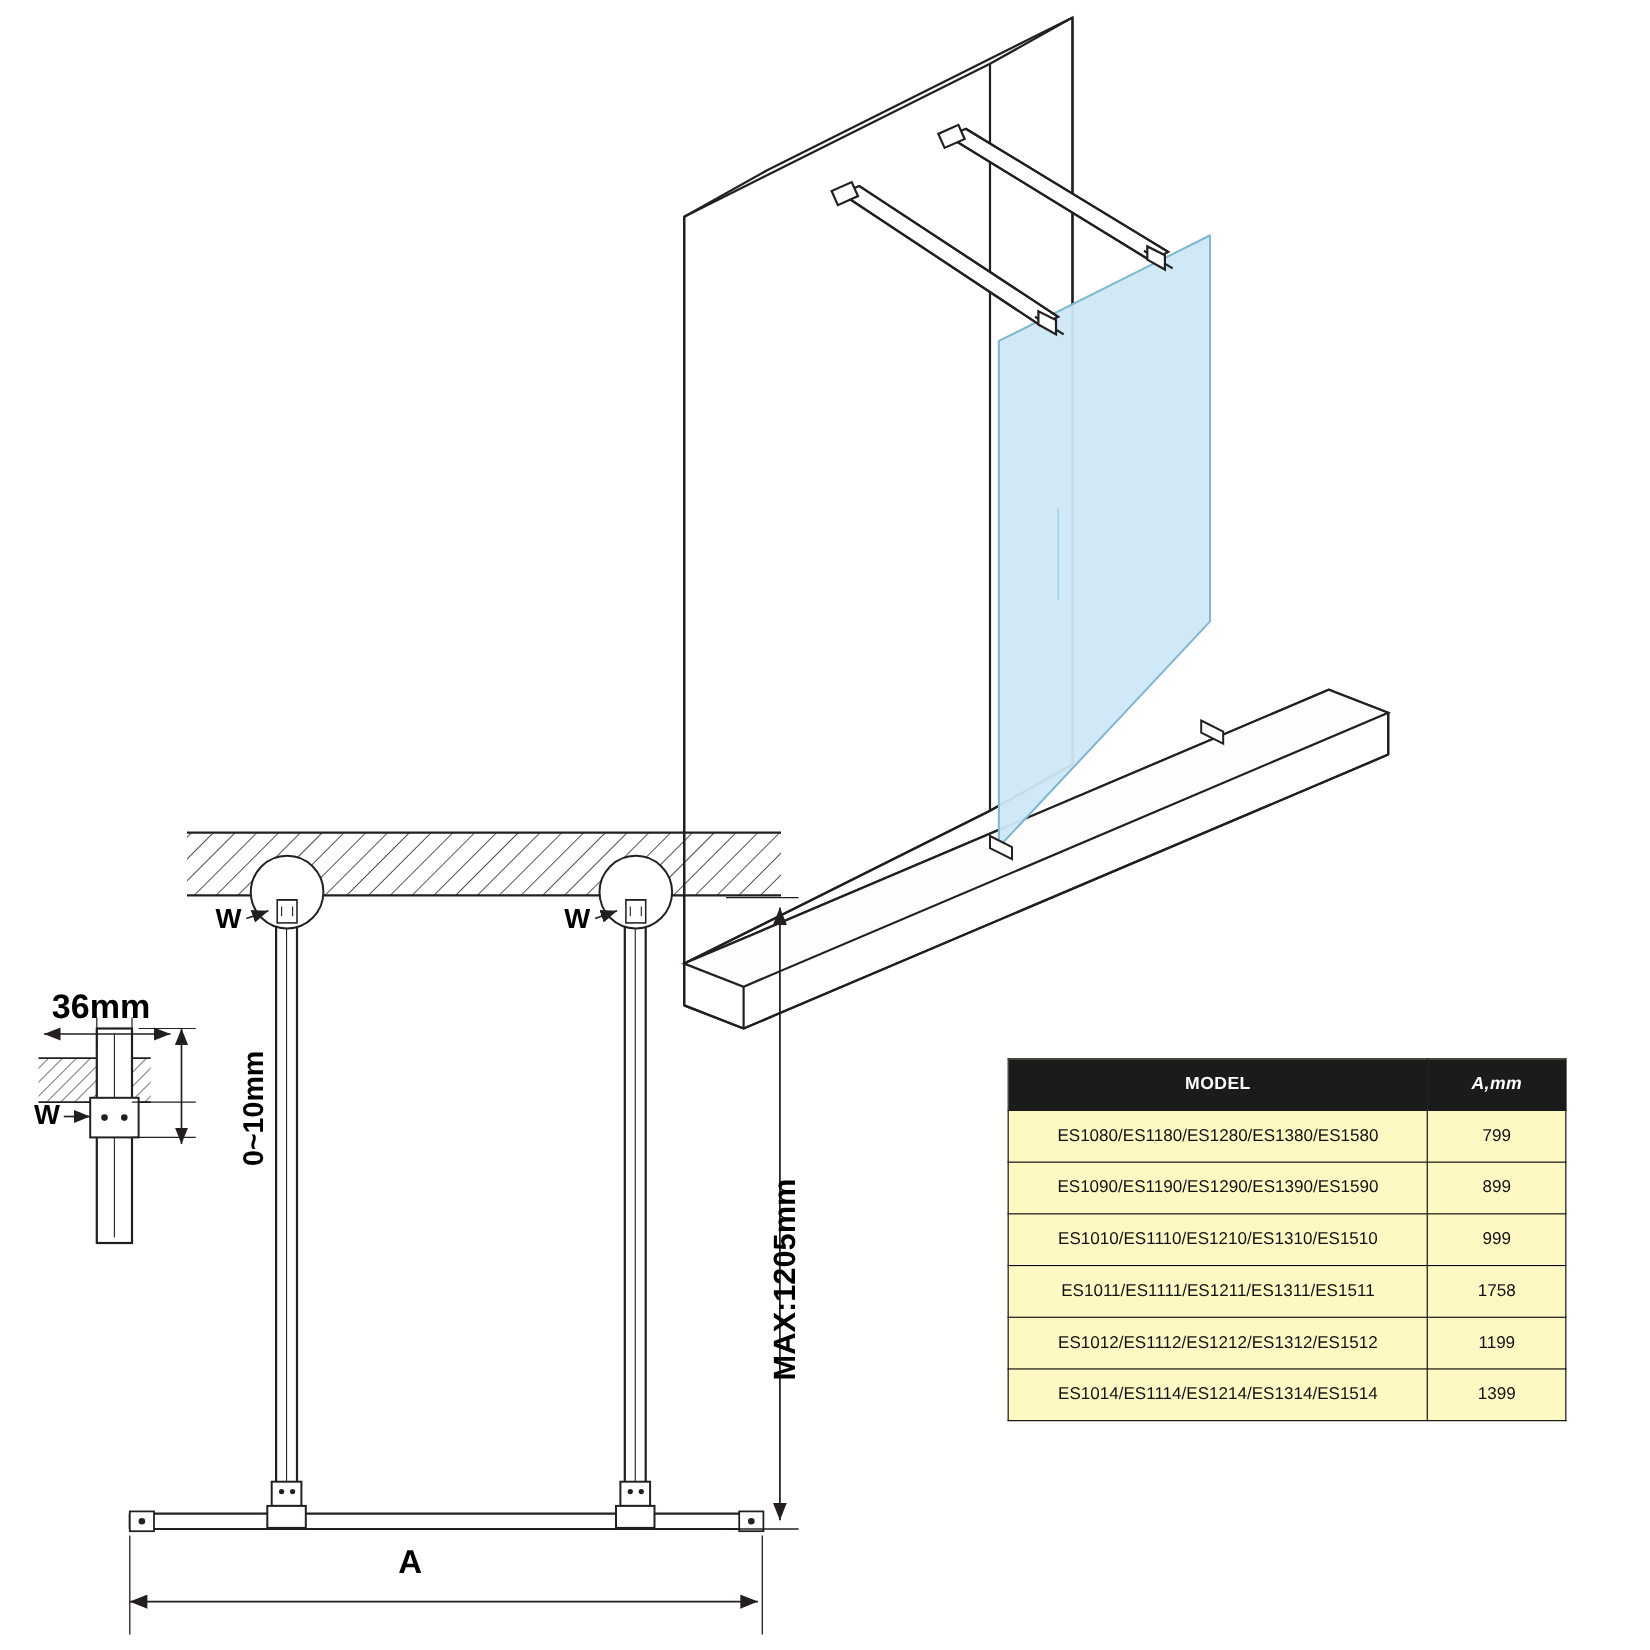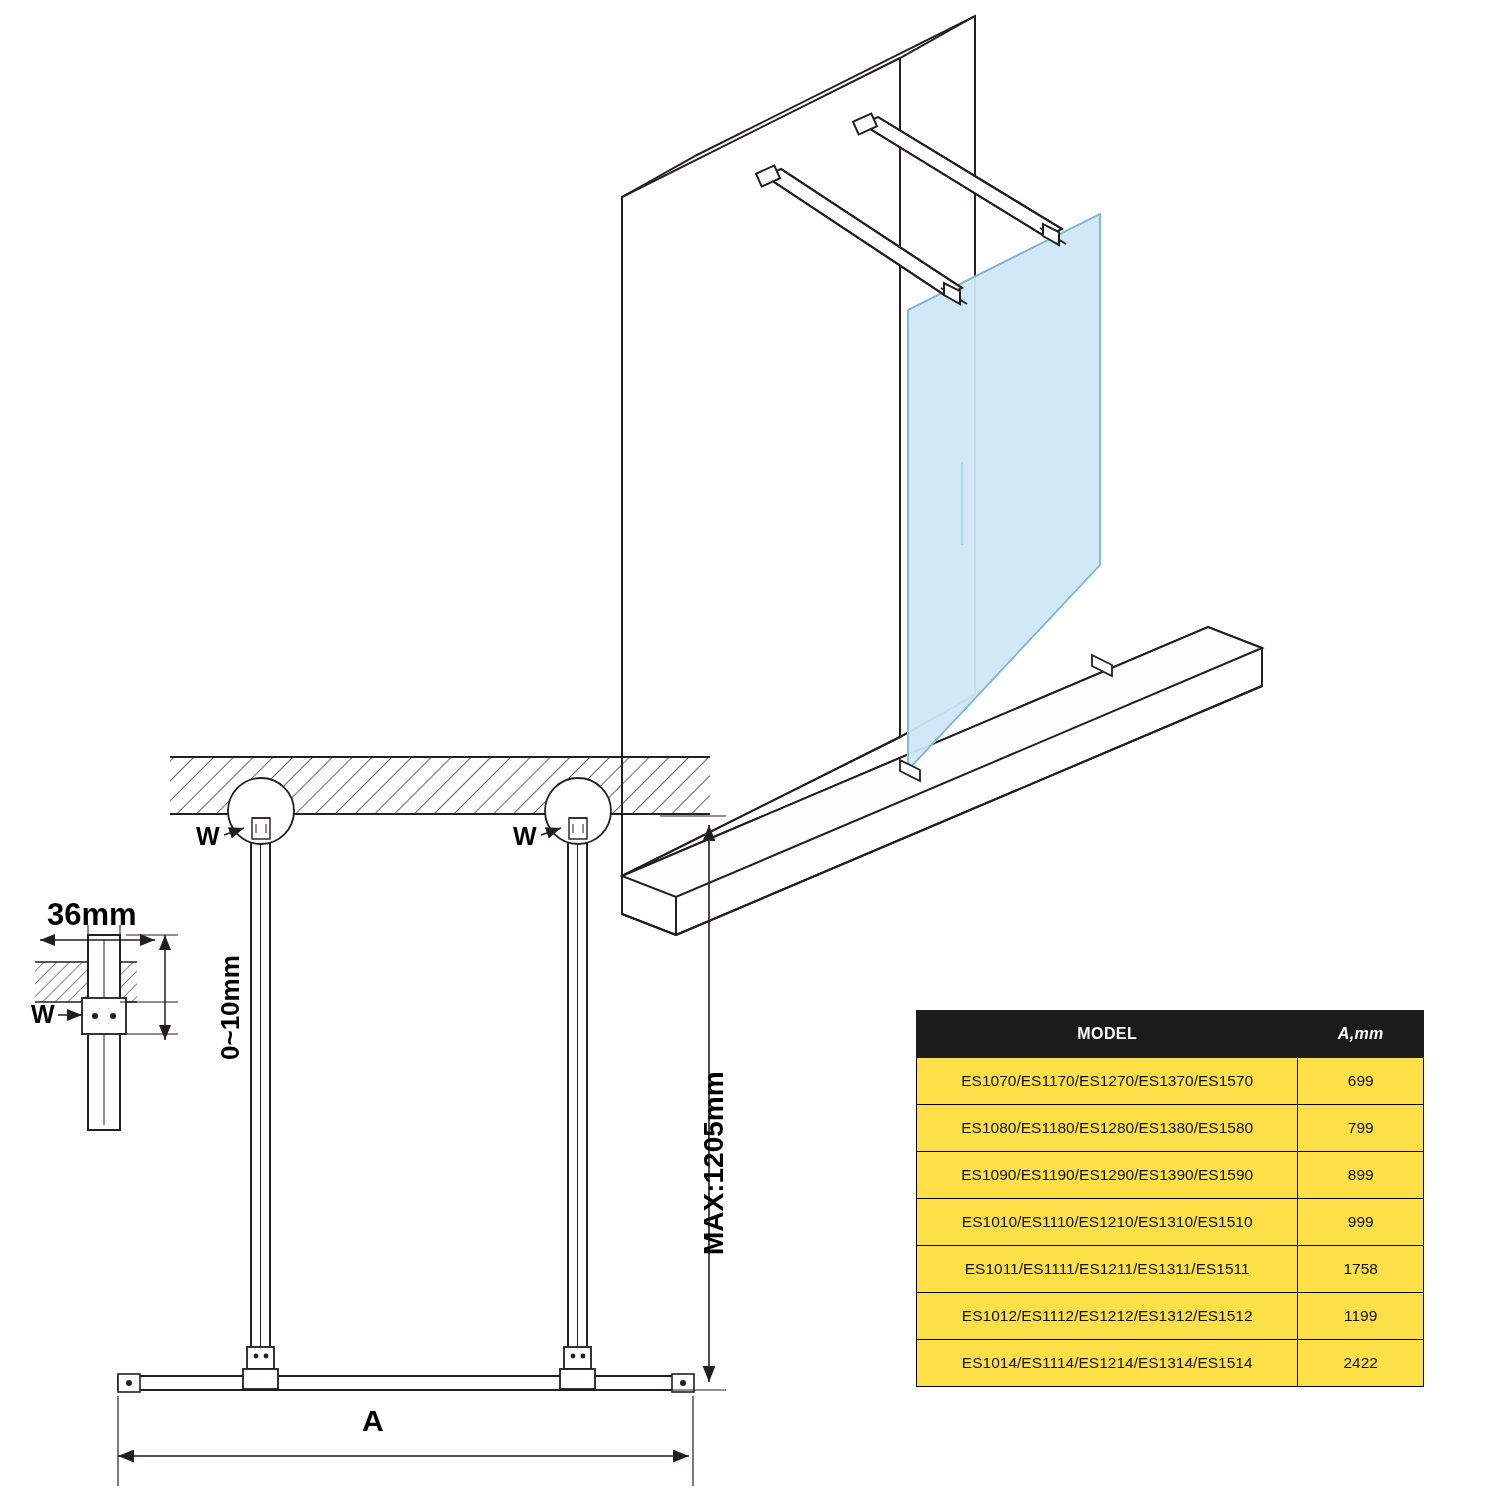--- a/index.html
+++ b/index.html
@@ -28,22 +28,21 @@
     height: 1500px;
   }
   
   .spec-table {
     position: absolute;
     left: 916px;
     top: 962px;
     width: 508px;
     border-collapse: collapse;
     font-size: 15px;
-    background: #fde047;
-    margin-top: 48px;
+    background: #fef9c3;
   }
   .spec-table th, .spec-table td {
     border: 1px solid #000;
     padding: 0;
     height: 46px;
     vertical-align: middle;
   }
   .spec-table thead th {
     background: #1b1b1b;
     color: #fff;
@@ -280,24 +279,20 @@
 
   <table class="spec-table">
     <thead>
       <tr>
         <th class="col-model">MODEL</th>
         <th class="col-a">A,mm</th>
       </tr>
     </thead>
     <tbody>
       <tr>
-        <td class="model">ES1070/ES1170/ES1270/ES1370/ES1570</td>
-        <td class="avalue">699</td>
-      </tr>
-      <tr>
         <td class="model">ES1080/ES1180/ES1280/ES1380/ES1580</td>
         <td class="avalue">799</td>
       </tr>
       <tr>
         <td class="model">ES1090/ES1190/ES1290/ES1390/ES1590</td>
         <td class="avalue">899</td>
       </tr>
       <tr>
         <td class="model">ES1010/ES1110/ES1210/ES1310/ES1510</td>
         <td class="avalue">999</td>
@@ -305,18 +300,18 @@
       <tr>
         <td class="model">ES1011/ES1111/ES1211/ES1311/ES1511</td>
         <td class="avalue">1758</td>
       </tr>
       <tr>
         <td class="model">ES1012/ES1112/ES1212/ES1312/ES1512</td>
         <td class="avalue">1199</td>
       </tr>
       <tr>
         <td class="model">ES1014/ES1114/ES1214/ES1314/ES1514</td>
-        <td class="avalue">2422</td>
+        <td class="avalue">1399</td>
       </tr>
     </tbody>
   </table>
 
 </div>
 
 </body></html>

